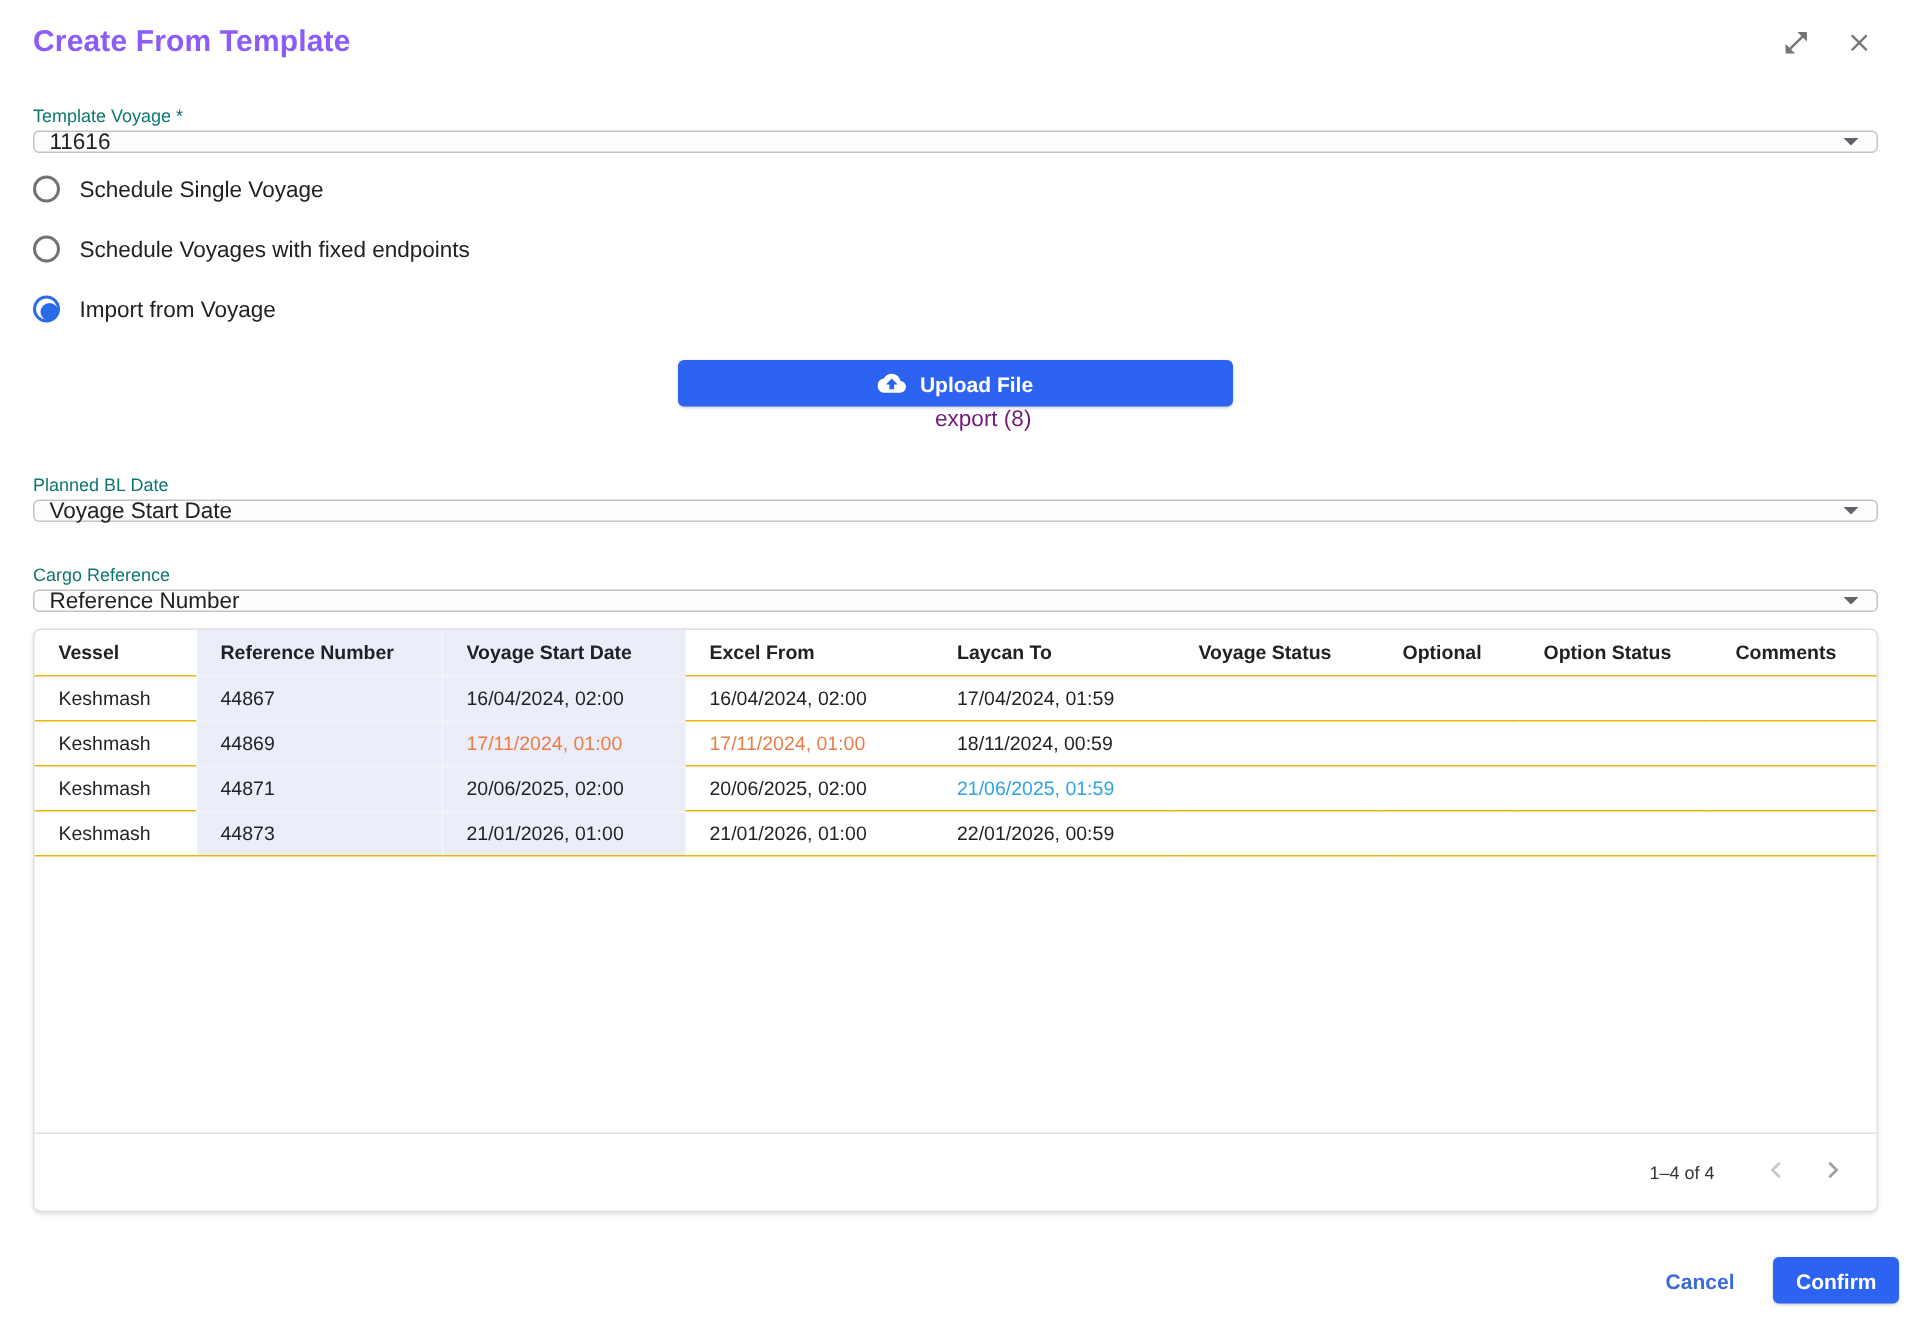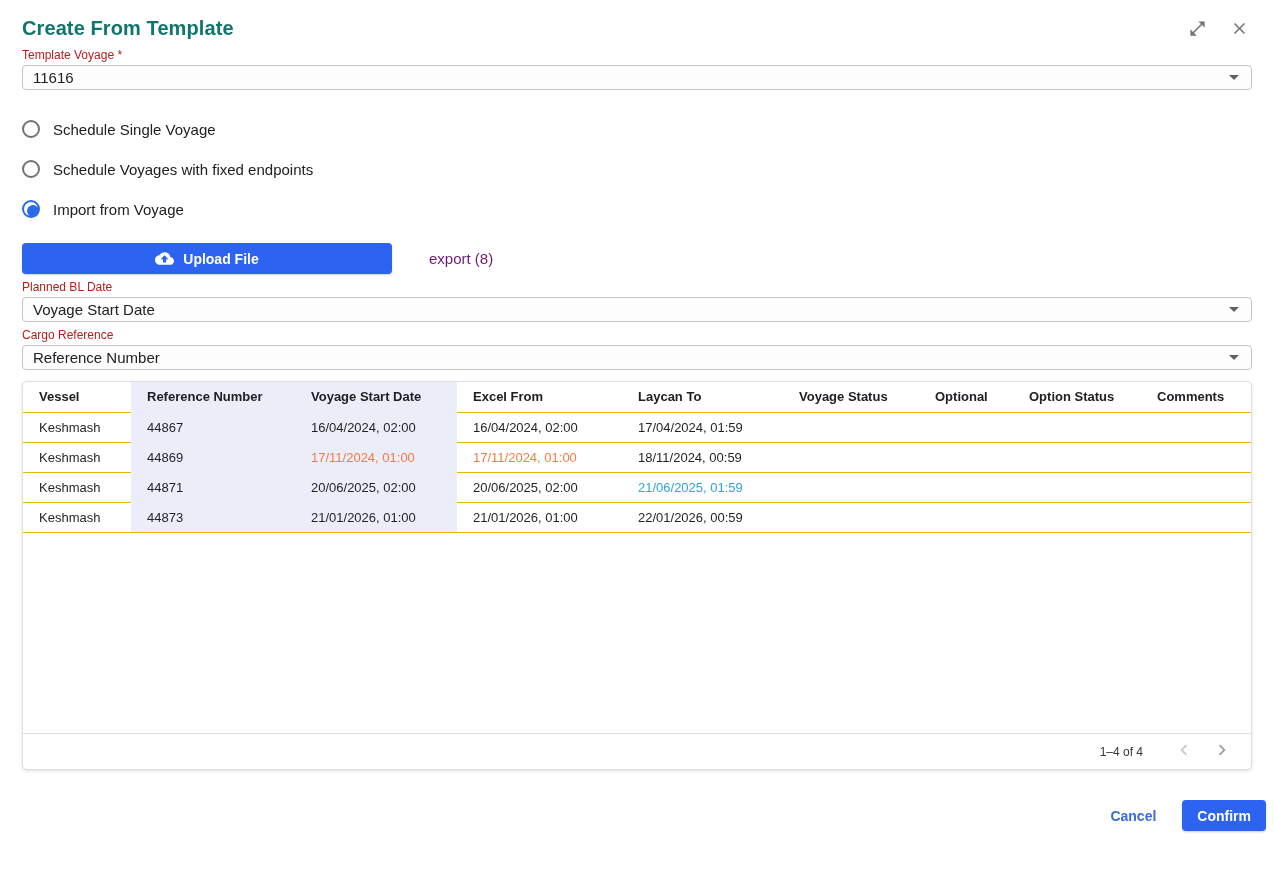--- a/index.html
+++ b/index.html
@@ -8,58 +8,58 @@
     width: 1274px; height: 886px;
     background: #ffffff;
     font-family: "Liberation Sans", sans-serif;
     color: #202124;
     overflow: hidden;
   }
   .dialog { width: 100%; height: 100%; padding: 0 22px; position: relative; }
 
   
   .dlg-header { display: flex; align-items: center; padding-top: 15px; height: 42px; }
-  .dlg-title { flex: 1; font-size: 20px; font-weight: bold; letter-spacing: .1px; color: #0f766e; }
+  .dlg-title { flex: 1; font-size: 20px; font-weight: bold; letter-spacing: .1px; color: #8b5cf6; }
   .icon-btn {
     width: 26px; height: 26px; border: none; background: transparent; padding: 0;
     display: flex; align-items: center; justify-content: center; cursor: pointer; color: #757575;
   }
   .icon-btn + .icon-btn { margin-left: 16px; }
   .icon-btn svg { display: block; }
 
   
-  .field-label { font-size: 12px; color: #b91c1c; margin-top: 6px; }
+  .field-label { font-size: 12px; color: #0f766e; margin-top: 28px; }
   .select {
-    margin-top: 3px; height: 25px; width: 100%;
+    margin-top: 3px; height: 15px; width: 100%;
     border: 1px solid #c4c4c4; border-radius: 4px; background: #fdfdfd;
     display: flex; align-items: center; padding: 0 10px; cursor: pointer;
   }
   .select .sel-value { flex: 1; font-size: 15px; color: #212121; }
   .caret {
     width: 0; height: 0; border-left: 5px solid transparent; border-right: 5px solid transparent;
     border-top: 5px solid #5f6368; margin-right: 2px;
   }
 
   
   .radio-group { margin-top: 11px; }
   .radio-row { display: flex; align-items: center; height: 20px; margin-top: 20px; cursor: pointer; }
-  .radio-row:first-child { margin-top: 29px; }
+  .radio-row:first-child { margin-top: 14px; }
   .radio-circle {
     width: 18px; height: 18px; border-radius: 50%; border: 2px solid #6f7378;
     margin-right: 13px; flex: 0 0 auto; position: relative; background: #fff;
   }
   .radio-row.selected .radio-circle { border-color: #2b6be8; }
   .radio-row.selected .radio-circle::after {
     content: ""; position: absolute; left: 3px; top: 3px; width: 12px; height: 12px;
     border-radius: 50%; background: #2b6be8;
   }
   .radio-label { font-size: 15px; color: #212121; }
 
   
-  .upload-row { display: flex; align-items: center; margin-top: 24px; }
+  .upload-row { display: flex; align-items: center; margin-top: 24px; flex-direction: column; }
   .upload-btn {
     width: 370px; height: 31px; border: none; border-radius: 4px; background: #2c63f0;
     color: #fff; font-size: 14px; font-weight: bold; font-family: inherit;
     display: flex; align-items: center; justify-content: center; gap: 9px; cursor: pointer;
     box-shadow: 0 1px 2px rgba(0,0,0,.2);
   }
   .upload-btn svg { display: block; }
   .export-text { margin-left: 37px; font-size: 15px; color: #701a75; text-align: right; }
 
   
@@ -77,21 +77,21 @@
     white-space: nowrap; overflow: hidden;
   }
   .grid th { font-weight: bold; color: #202124; }
   .grid .hl { background: #ebedf9; }
   .grid thead th.hl { border-bottom-color: #ebedf9; }
   .grid tbody tr:not(.last-row) td.hl { border-bottom-color: #ebedf9; }
   .grid td.c-orange { color: #ed7d47; }
   .grid td.c-blue { color: #2fa3e4; }
   .grid-filler { flex: 1; }
   .grid-footer {
-    height: 36px; border-top: 1px solid #e0e0e0;
+    height: 52px; border-top: 1px solid #e0e0e0;
     display: flex; align-items: center; justify-content: flex-end; padding-right: 14px;
   }
   .page-label { font-size: 12px; color: #333639; margin-right: 26px; }
   .pager-btn {
     width: 30px; height: 30px; border: none; background: transparent; padding: 0;
     display: flex; align-items: center; justify-content: center; border-radius: 50%;
   }
   .pager-btn.disabled { color: #c9c9c9; cursor: default; }
   .pager-btn.subtle { color: #9aa0a6; cursor: pointer; }
   .pager-btn + .pager-btn { margin-left: 8px; }

